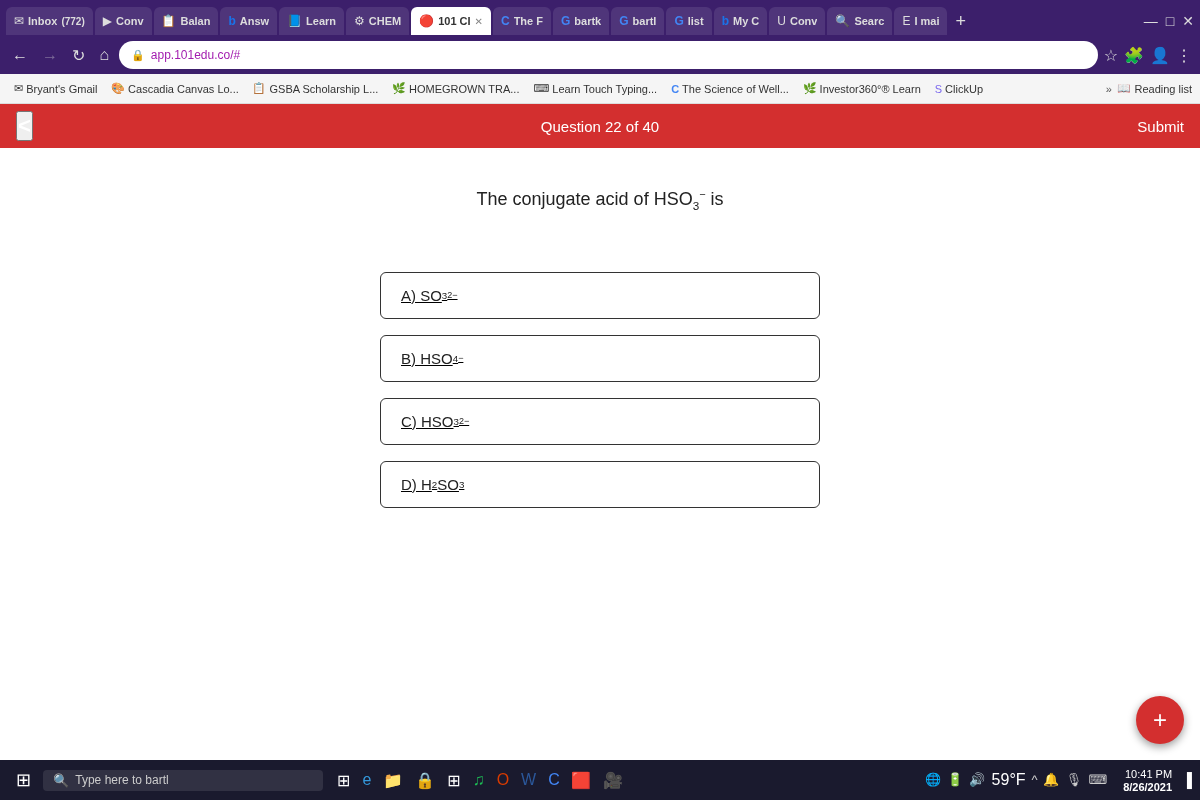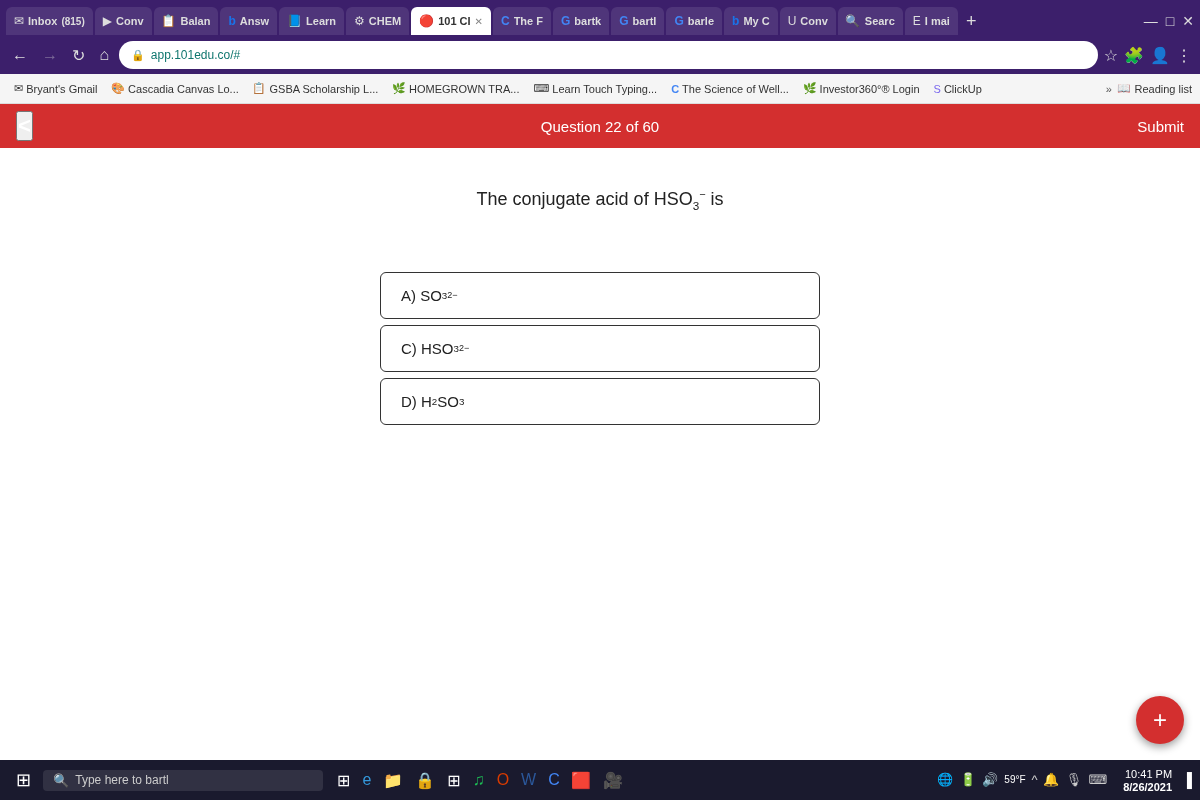--- a/index.html
+++ b/index.html
@@ -33,21 +33,21 @@
       background: #3c1f6b; height: 38px;
     }
     .nav-btn { background: none; border: none; color: #ddd; font-size: 16px; cursor: pointer; padding: 2px 4px; }
     .nav-btn:disabled { opacity: 0.4; }
     .url-box {
       flex: 1; display: flex; align-items: center; background: #fff;
       border-radius: 16px; padding: 4px 12px; font-size: 12px; gap: 6px;
       height: 28px;
     }
     .url-icon { color: #555; font-size: 11px; }
-    .url-text { color: #0f766e; font-size: 12px; }
+    .url-text { color: #a21caf; font-size: 12px; }
     .ext-icons { margin-left: auto; display: flex; gap: 6px; align-items: center; color: #ddd; font-size: 16px; }
 
     
     .bookmarks-bar {
       display: flex; align-items: center; padding: 3px 8px; gap: 2px;
       background: #f5f5f5; border-bottom: 1px solid #ddd; height: 30px;
       overflow: hidden;
     }
     .bookmark {
       display: flex; align-items: center; gap: 3px;
@@ -79,22 +79,22 @@
     .quiz-content {
       background: #fff; padding: 30px 20px 20px 20px;
       display: flex; flex-direction: column; align-items: center;
       height: calc(800px - 36px - 38px - 30px - 44px - 40px);
     }
     .question-text {
       font-size: 18px; color: #222; text-align: center;
       margin-bottom: 30px; margin-top: 10px;
     }
     .answers-container {
-      display: flex; flex-direction: column; gap: 6px;
-      width: 440px; margin-top: 30px;
+      display: flex; flex-direction: column; gap: 16px;
+      width: 440px; margin-top: 30px; text-decoration: underline;
     }
     .answer-option {
       border: 1.5px solid #333; border-radius: 6px;
       padding: 14px 20px; font-size: 15px; color: #222;
       cursor: pointer; background: #fff;
       display: flex; align-items: center;
     }
 
     
     .fab {
@@ -135,21 +135,21 @@
 </head>
 <body>
 
 <div class="browser-chrome">
 
   <div class="tab-bar">
 
     <div class="tab">
       <span class="tab-icon">✉</span>
       <span class="tab-label">Inbox</span>
-      <span class="tab-label" style="font-size:10px">(815)</span>
+      <span class="tab-label" style="font-size:10px">(772)</span>
     </div>
     <div class="tab">
       <span class="tab-icon">▶</span>
       <span class="tab-label">Conv</span>
     </div>
     <div class="tab">
       <span class="tab-icon">📋</span>
       <span class="tab-label">Balan</span>
     </div>
     <div class="tab">
@@ -176,21 +176,21 @@
     <div class="tab">
       <span class="tab-icon" style="color:#4285f4;font-weight:bold">G</span>
       <span class="tab-label">bartk</span>
     </div>
     <div class="tab">
       <span class="tab-icon" style="color:#4285f4;font-weight:bold">G</span>
       <span class="tab-label">bartl</span>
     </div>
     <div class="tab">
       <span class="tab-icon" style="color:#4285f4;font-weight:bold">G</span>
-      <span class="tab-label">barle</span>
+      <span class="tab-label">list</span>
     </div>
     <div class="tab">
       <span class="tab-icon" style="color:#1a73e8;font-weight:bold">b</span>
       <span class="tab-label">My C</span>
     </div>
     <div class="tab">
       <span class="tab-icon">U</span>
       <span class="tab-label">Conv</span>
     </div>
     <div class="tab">
@@ -246,47 +246,50 @@
     <div class="bookmark">
       <span class="bookmark-icon">⌨</span>
       <span>Learn Touch Typing...</span>
     </div>
     <div class="bookmark">
       <span class="bookmark-icon" style="color:#4285f4;font-weight:bold">C</span>
       <span>The Science of Well...</span>
     </div>
     <div class="bookmark">
       <span class="bookmark-icon">🌿</span>
-      <span>Investor360°® Login</span>
+      <span>Investor360°® Learn</span>
     </div>
     <div class="bookmark">
       <span class="bookmark-icon" style="color:#7b68ee">S</span>
       <span>ClickUp</span>
     </div>
     <span class="bm-more">»</span>
     <div class="reading-list">
       <span>📖</span>
       <span>Reading list</span>
     </div>
   </div>
 </div>
 
 <div class="quiz-header">
   <button class="quiz-back">&lt;</button>
-  <span class="quiz-title">Question 22 of 60</span>
+  <span class="quiz-title">Question 22 of 40</span>
   <button class="quiz-submit">Submit</button>
 </div>
 
 <div class="quiz-content">
   <div class="question-text">
     The conjugate acid of HSO<sub>3</sub><sup>−</sup> is
   </div>
   <div class="answers-container">
     <div class="answer-option">
       A) SO<sub>3</sub><sup>2−</sup>
+    </div>
+    <div class="answer-option">
+      B) HSO<sub>4</sub><sup>−</sup>
     </div>
     <div class="answer-option">
       C) HSO<sub>3</sub><sup>2−</sup>
     </div>
     <div class="answer-option">
       D) H<sub>2</sub>SO<sub>3</sub>
     </div>
   </div>
 </div>
 
@@ -309,21 +312,21 @@
     <button class="taskbar-icon-btn" style="color:#2b579a">W</button>
     <button class="taskbar-icon-btn" style="color:#4285f4">C</button>
     <button class="taskbar-icon-btn">🟥</button>
     <button class="taskbar-icon-btn">🎥</button>
   </div>
   <div class="taskbar-right">
     <div class="taskbar-sys-icons">
       <span>🌐</span>
       <span>🔋</span>
       <span>🔊</span>
-      <span style="font-size:10px;color:#fff">59°F</span>
+      <span style="font-size:16px;color:#fff">59°F</span>
       <span>^</span>
       <span>🔔</span>
       <span>🎙</span>
       <span>⌨</span>
     </div>
     <div style="display:flex;flex-direction:column;align-items:flex-end;margin-left:6px;">
       <span class="taskbar-time">10:41 PM</span>
       <span class="taskbar-date">8/26/2021</span>
     </div>
     <span class="taskbar-corner">▐</span>

